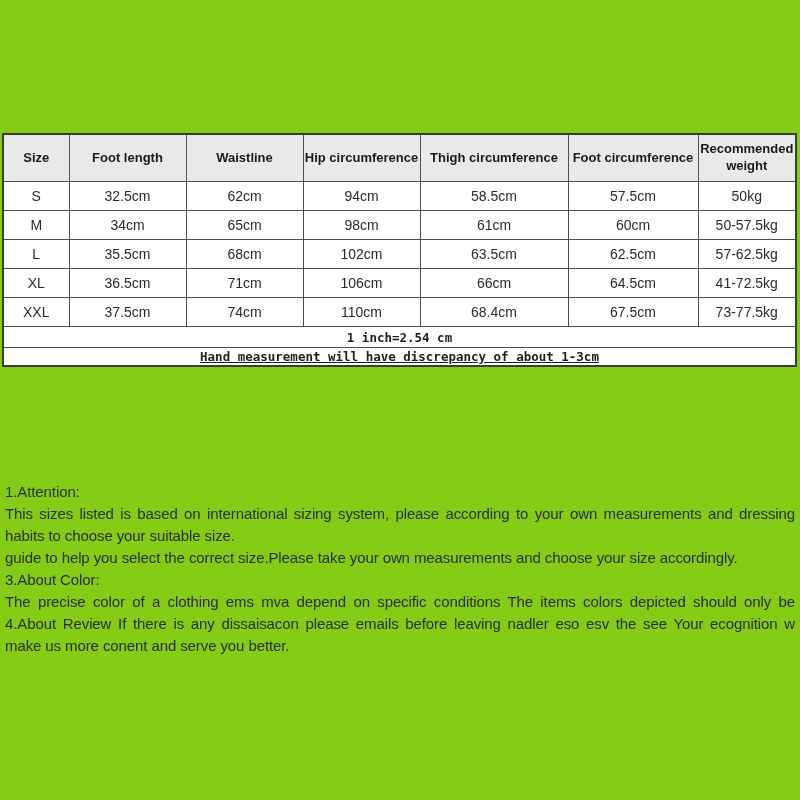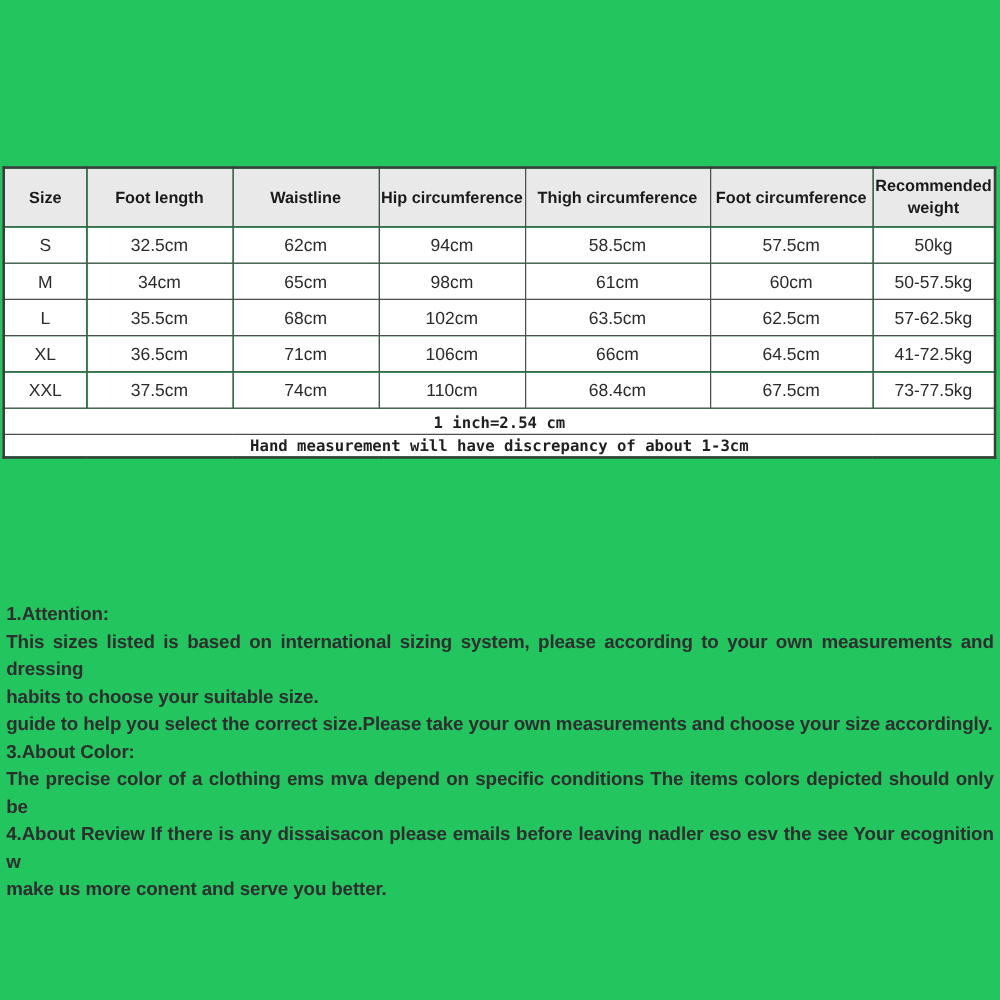--- a/index.html
+++ b/index.html
@@ -5,21 +5,21 @@
   html, body {
     margin: 0;
     padding: 0;
     background: #ffffff;
     font-family: "Liberation Sans", sans-serif;
   }
   .canvas {
     position: relative;
     width: 800px;
     height: 800px;
-    background: #22c55e;
+    background: #84cc16;
     overflow: hidden;
   }
   .size-table {
     position: absolute;
     left: 2px;
     top: 133px;
     width: 793px;
     border-collapse: collapse;
     table-layout: fixed;
     border: 2px solid #3c3c3c;
@@ -48,31 +48,31 @@
   .size-table tr.note-row td {
     font-family: "DejaVu Sans Mono", monospace;
     font-weight: bold;
     font-size: 12.5px;
     color: #1f1f1f;
     height: 20px;
     margin-left: 27px;
   }
   .size-table tr.note-row-2 td {
     height: 17px;
+    text-decoration: underline;
   }
   .notes {
     position: absolute;
     left: 5px;
     top: 481px;
     width: 790px;
     font-size: 15px;
     line-height: 22px;
     letter-spacing: -0.1px;
     color: #2e2e2e;
-    font-weight: bold;
   }
   .notes .line {
     text-align: left;
   }
   .notes .line.stretch {
     text-align: justify;
     text-align-last: justify;
   }
 </style>
 </head>

